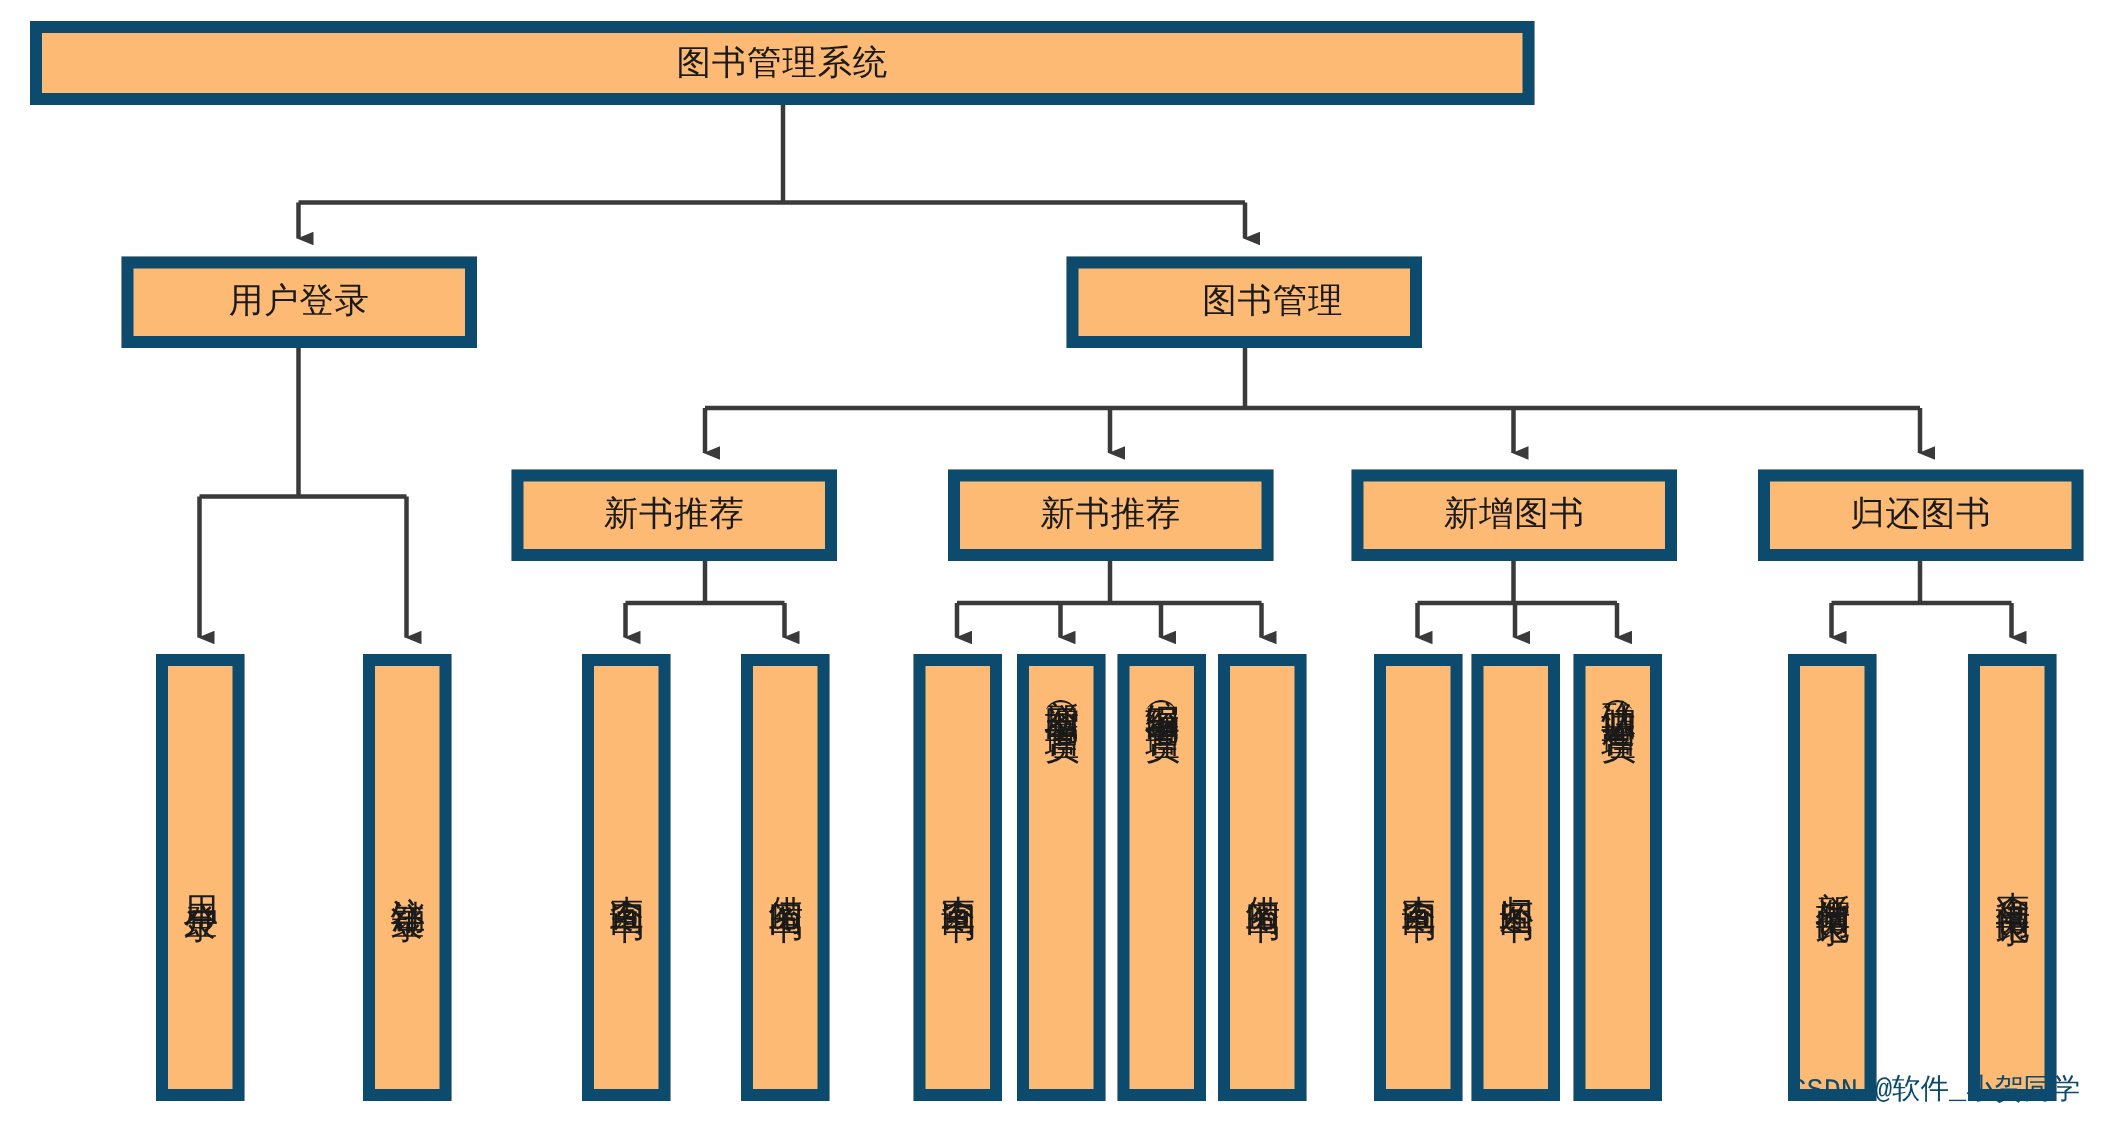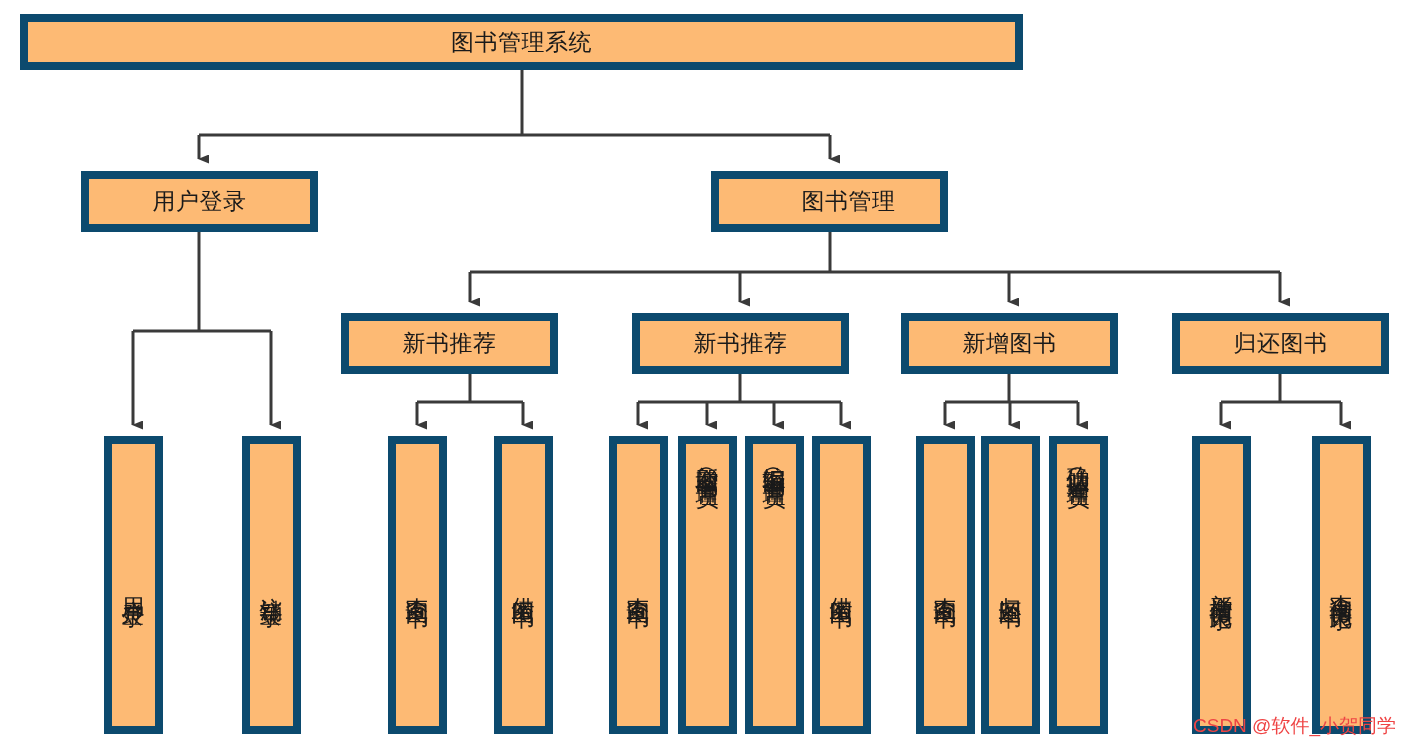--- a/index.html
+++ b/index.html
@@ -56,24 +56,24 @@
   }
   .leaf.centered {
     align-items: center;
     padding-top: 0;
   }
   #watermark {
     position: absolute;
     left: 1193px;
     top: 713px;
     font-size: 19px;
-    color: #ef4444;
+    color: #0c4a6e;
     white-space: nowrap;
     z-index: 5;
-    font-family: Liberation Sans, sans-serif;
+    font-family: Liberation Mono, monospace;
   }
 </style>
 </head>
 <body>
 
 <div id="diagram-root">
 
   <svg id="edge-layer" viewBox="0 0 1405 747" xmlns="http://www.w3.org/2000/svg">
     <defs>
       <marker id="arrowhead" markerWidth="9" markerHeight="11" refX="4.5" refY="10" orient="auto" markerUnits="userSpaceOnUse">

